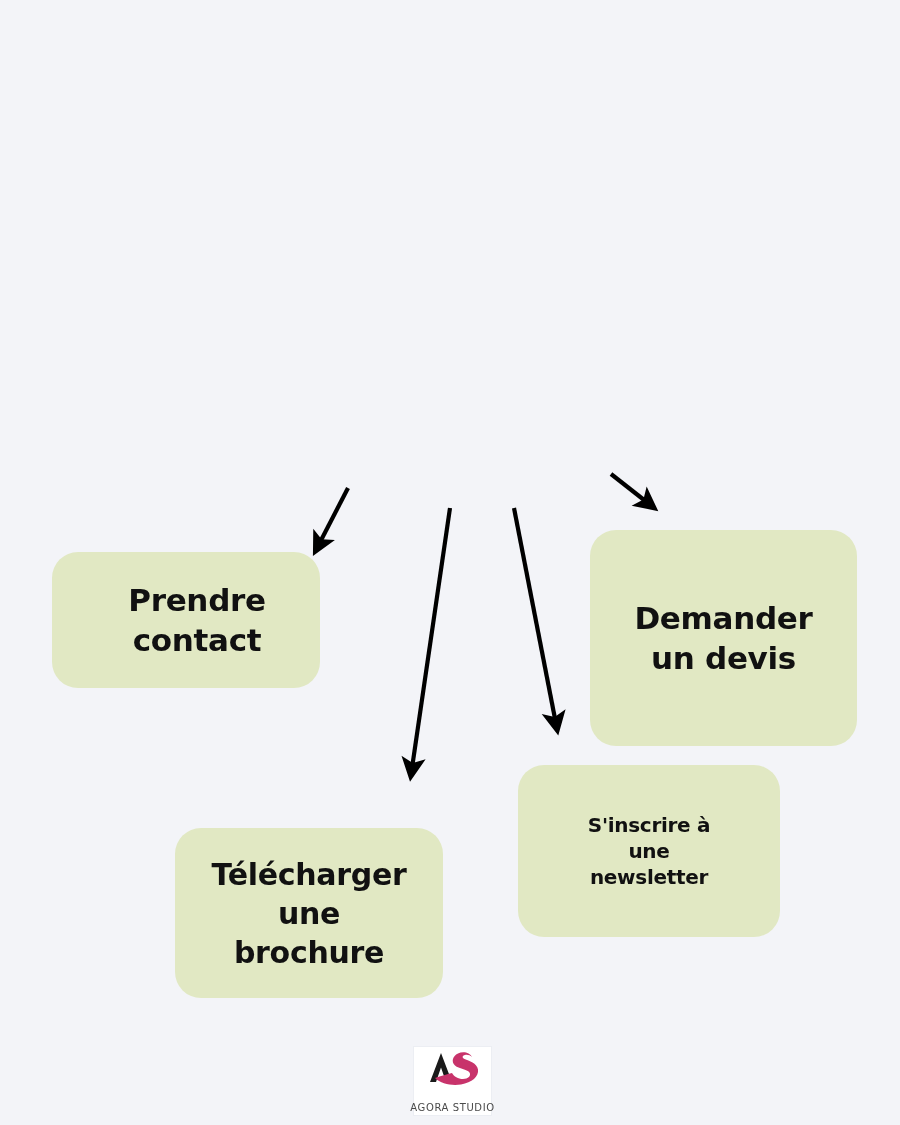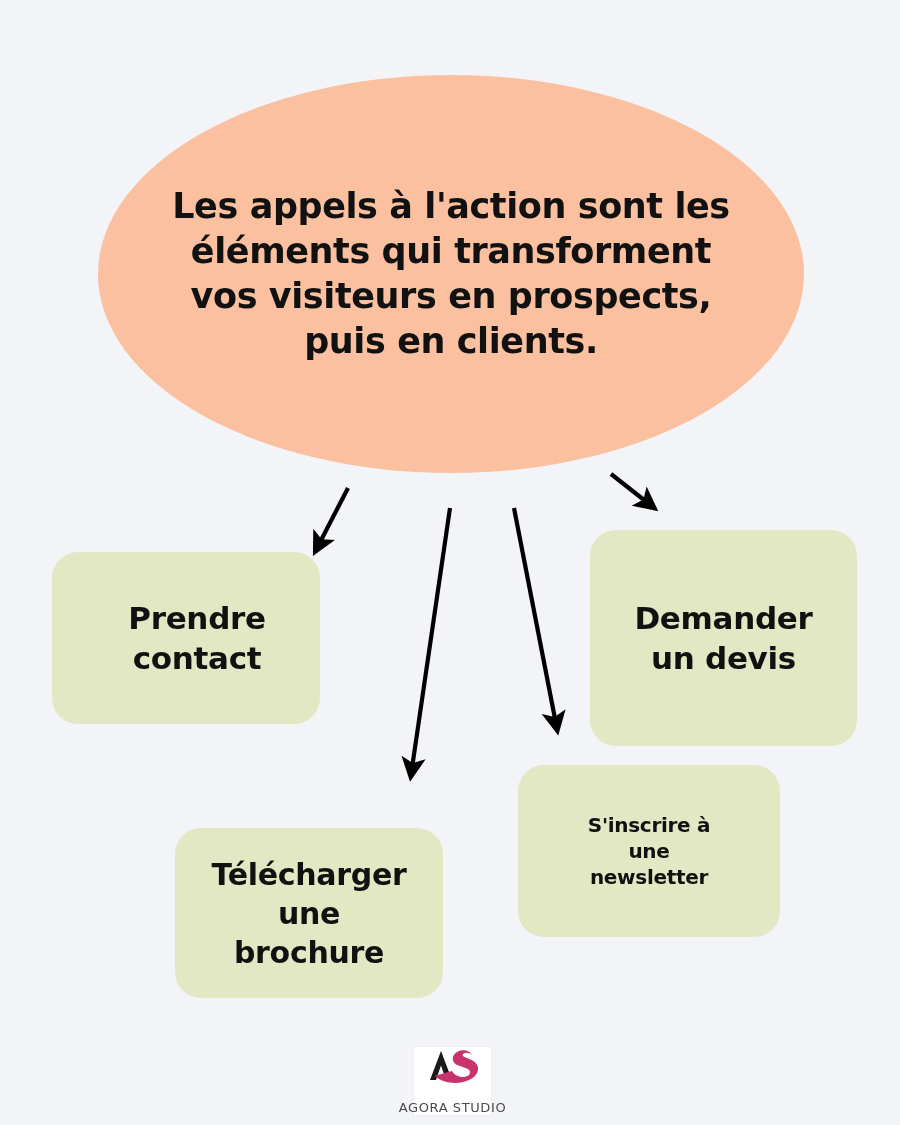--- a/index.html
+++ b/index.html
@@ -62,21 +62,21 @@
     font-family: "DejaVu Sans", sans-serif;
     font-size: 30px;
     line-height: 1.3;
     font-weight: 600;
     color: #111111;
     text-align: center;
     letter-spacing: -0.3px;
     white-space: pre-line;
   }
 
-  #node-prendre-contact { left: 52px;  top: 552px; width: 268px; height: 172px; padding-left: 36px; }
+  #node-prendre-contact { left: 52px;  top: 552px; width: 268px; height: 136px; padding-left: 36px; }
   #node-demander-devis  { left: 590px; top: 530px; width: 267px; height: 216px; }
   #node-telecharger     { left: 175px; top: 828px; width: 268px; height: 170px; }
   #node-newsletter      { left: 518px; top: 765px; width: 262px; height: 172px; }
 
   #node-prendre-contact .node-text { font-size: 31px; }
   #node-demander-devis  .node-text { font-size: 31px; }
   #node-telecharger     .node-text { font-size: 30px; }
   #node-newsletter      .node-text { font-size: 20px; }
 
   
@@ -103,21 +103,21 @@
     justify-content: center;
     box-shadow: 0 0 0 1px #eceef3;
   }
   .logo-mark {
     width: 58px;
     height: 38px;
     display: block;
   }
   .logo-word {
     font-family: "DejaVu Sans", sans-serif;
-    font-size: 13px;
+    font-size: 10px;
     letter-spacing: 0.6px;
     color: #4a4a4a;
     margin-top: 15px;
     white-space: nowrap;
   }
 </style>
 </head>
 <body>
 
 <div id="canvas">
@@ -127,26 +127,20 @@
       <marker id="ah" markerWidth="7" markerHeight="7" refX="4.6" refY="3.1" orient="auto" markerUnits="strokeWidth">
         <path d="M0.4,0.2 L6.2,3.1 L0.4,6.0 L1.7,3.1 Z" fill="#000000"></path>
       </marker>
     </defs>
     <line x1="348" y1="488" x2="316" y2="550" stroke="#000000" stroke-width="4.2" stroke-linecap="butt" marker-end="url(#ah)"></line>
     <line x1="450" y1="508" x2="411" y2="775" stroke="#000000" stroke-width="4.2" stroke-linecap="butt" marker-end="url(#ah)"></line>
     <line x1="514" y1="508" x2="557" y2="729" stroke="#000000" stroke-width="4.2" stroke-linecap="butt" marker-end="url(#ah)"></line>
     <line x1="611" y1="474" x2="653" y2="507" stroke="#000000" stroke-width="4.2" stroke-linecap="butt" marker-end="url(#ah)"></line>
   </svg>
 
-  <div class="ellipse">
-    <div class="ellipse-text">Les appels à l'action sont les
-éléments qui transforment
-vos visiteurs en prospects,
-puis en clients.</div>
-  </div>
 
   <div class="node" id="node-prendre-contact">
     <div class="node-text">Prendre
 contact</div>
   </div>
 
   <div class="node" id="node-telecharger">
     <div class="node-text">Télécharger
 une
 brochure</div>

